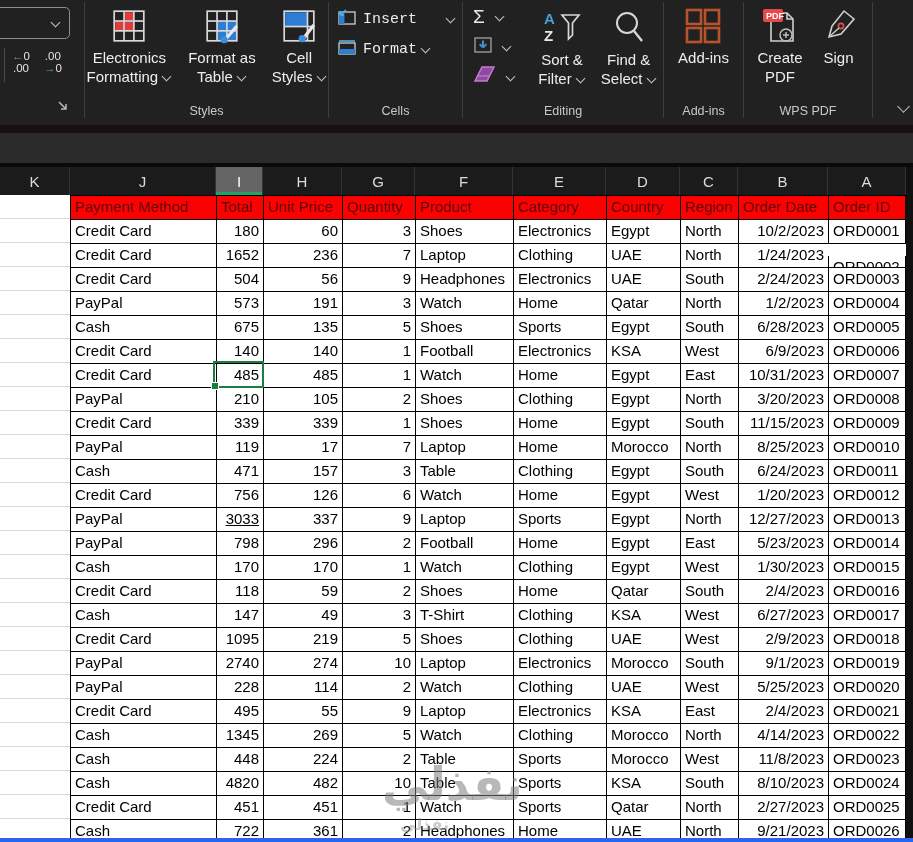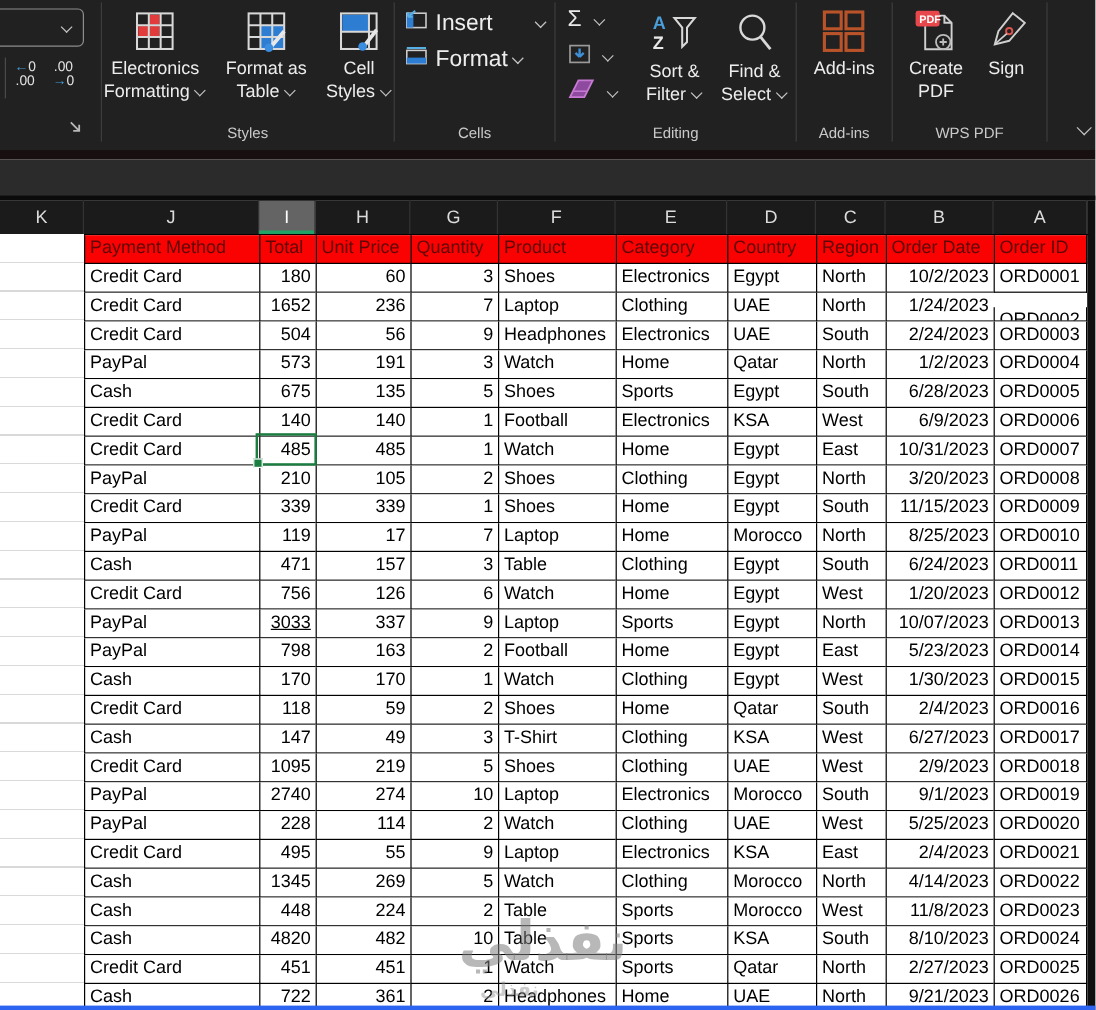--- a/index.html
+++ b/index.html
@@ -23,21 +23,21 @@
   .numline{position:absolute;left:4px;top:48px;width:1px;height:34px;background:#4a4a4a;}
   .decwrap{position:absolute;left:12px;top:50px;display:flex;gap:14px;}
   .decbtn{display:flex;flex-direction:column;align-items:center;font-size:11.5px;line-height:12px;color:#e4e4e4;
           background:none;border:none;font-family:inherit;padding:0;}
   .bluetxt{color:#4a9eda;font-weight:bold;}
   .launcher{position:absolute;left:56px;top:99px;}
   
   .grp.styles{width:243px;display:flex;justify-content:center;gap:4px;}
   
   .grp.cells{width:133px;padding:3px 6px 0 8px;}
-  .cellrow{display:flex;align-items:center;height:27px;margin-top:3px;color:#ededed;font-size:19px;}
+  .cellrow{display:flex;align-items:center;height:27px;margin-top:3px;color:#ededed;font-size:15px;font-family:Liberation Mono, monospace;}
   .cellrow .clabel{margin-left:7px;}
   .mlauto{margin-left:auto !important;}
   
   .grp.editing{width:200px;display:flex;padding-top:2px;}
   .minicol{width:58px;display:flex;flex-direction:column;padding-left:10px;}
   .minirow{display:flex;align-items:center;height:30px;}
   .sigma{font-size:19px;color:#e8e8e8;margin-right:6px;}
   
   .grp.addins{width:79px;display:flex;justify-content:center;}
   .grp.wps{width:128px;display:flex;justify-content:center;gap:4px;}
@@ -463,27 +463,27 @@
       </div>
       <div class="trow">
         <div class="tcell" style="width: 146px;">PayPal</div>
         <div class="tcell r" style="width: 47px; text-decoration: underline;">3033</div>
         <div class="tcell r" style="width: 79px;">337</div>
         <div class="tcell r" style="width: 73px;">9</div>
         <div class="tcell" style="width: 98px;">Laptop</div>
         <div class="tcell" style="width: 93px;">Sports</div>
         <div class="tcell" style="width: 74px;">Egypt</div>
         <div class="tcell" style="width: 58px;">North</div>
-        <div class="tcell r" style="width: 90px;">10/07/2023</div>
+        <div class="tcell r" style="width: 90px;">12/27/2023</div>
         <div class="tcell last" style="width: 78px;">ORD0013</div>
       </div>
       <div class="trow">
         <div class="tcell" style="width: 146px;">PayPal</div>
         <div class="tcell r" style="width: 47px;">798</div>
-        <div class="tcell r" style="width: 79px;">163</div>
+        <div class="tcell r" style="width: 79px;">296</div>
         <div class="tcell r" style="width: 73px;">2</div>
         <div class="tcell" style="width: 98px;">Football</div>
         <div class="tcell" style="width: 93px;">Home</div>
         <div class="tcell" style="width: 74px;">Egypt</div>
         <div class="tcell" style="width: 58px;">East</div>
         <div class="tcell r" style="width: 90px;">5/23/2023</div>
         <div class="tcell last" style="width: 78px;">ORD0014</div>
       </div>
       <div class="trow">
         <div class="tcell" style="width: 146px;">Cash</div>

